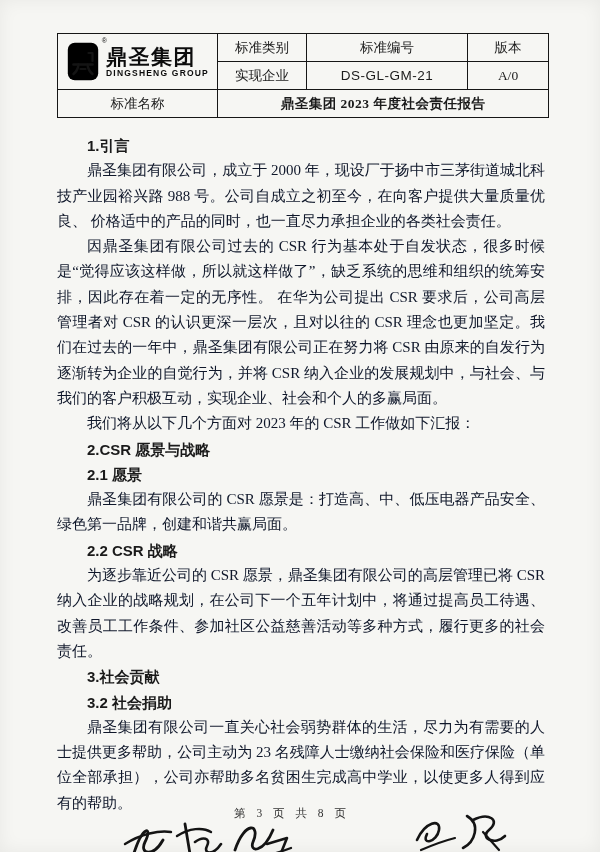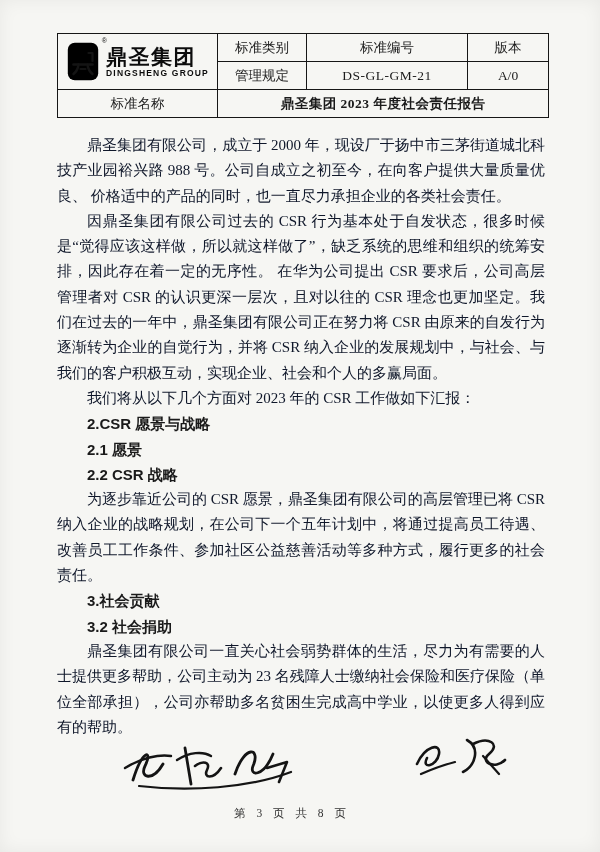--- a/index.html
+++ b/index.html
@@ -43,21 +43,21 @@
   .logo-reg{position:absolute;top:-4px;right:-7px;font-size:7px;font-family:"Liberation Sans",sans-serif;color:#111;}
   .logo-txt{display:flex;flex-direction:column;align-items:flex-start;line-height:1;}
   .logo-cn{
     font-family:"Liberation Sans",sans-serif;
     font-weight:900;font-size:21px;letter-spacing:1.5px;color:#0c0c0c;
   }
   .logo-en{
     font-family:"Liberation Sans",sans-serif;
     font-weight:700;font-size:8.5px;letter-spacing:1.2px;color:#0c0c0c;margin-top:2px;
   }
-  .std-num{font-family:Liberation Serif, serif;letter-spacing:0.5px;}
+  .std-num{font-family:Liberation Sans, sans-serif;letter-spacing:0.5px;}
   .std-title{font-weight:bold;font-size:14px;letter-spacing:0.5px;}
   
   .doc-body{margin-top:15px;width:488px;}
   .doc-body p{
     margin:0;
     font-size:15px;
     line-height:25.3px;
     text-align:justify;
     text-indent:2em;
     color:#0f172a;
@@ -108,37 +108,39 @@
             <span class="logo-cn">鼎圣集团</span>
             <span class="logo-en">DINGSHENG GROUP</span>
           </div>
         </div>
       </td>
       <td class="col-cat">标准类别</td>
       <td class="col-num">标准编号</td>
       <td class="col-ver">版本</td>
     </tr>
     <tr>
-      <td>管理规定</td>
+      <td>实现企业</td>
       <td class="std-num">DS-GL-GM-21</td>
       <td>A/0</td>
     </tr>
     <tr>
       <td>标准名称</td>
       <td colspan="3" class="std-title">鼎圣集团 2023 年度社会责任报告</td>
     </tr>
   </tbody>
     </table>
 
   <div class="doc-body">
+    <p class="h">1.引言</p>
     <p>鼎圣集团有限公司，成立于 2000 年，现设厂于扬中市三茅街道城北科技产业园裕兴路 988 号。公司自成立之初至今，在向客户提供大量质量优良、 价格适中的产品的同时，也一直尽力承担企业的各类社会责任。</p>
     <p>因鼎圣集团有限公司过去的 CSR 行为基本处于自发状态，很多时候是“觉得应该这样做，所以就这样做了”，缺乏系统的思维和组织的统筹安排，因此存在着一定的无序性。 在华为公司提出 CSR 要求后，公司高层管理者对 CSR 的认识更深一层次，且对以往的 CSR 理念也更加坚定。我们在过去的一年中，鼎圣集团有限公司正在努力将 CSR 由原来的自发行为逐渐转为企业的自觉行为，并将 CSR 纳入企业的发展规划中，与社会、与我们的客户积极互动，实现企业、社会和个人的多赢局面。</p>
     <p>我们将从以下几个方面对 2023 年的 CSR 工作做如下汇报：</p>
     <p class="h">2.CSR 愿景与战略</p>
     <p class="h">2.1 愿景</p>
+    <p>鼎圣集团有限公司的 CSR 愿景是：打造高、中、低压电器产品安全、绿色第一品牌，创建和谐共赢局面。</p>
     <p class="h">2.2 CSR 战略</p>
     <p>为逐步靠近公司的 CSR 愿景，鼎圣集团有限公司的高层管理已将 CSR 纳入企业的战略规划，在公司下一个五年计划中，将通过提高员工待遇、改善员工工作条件、参加社区公益慈善活动等多种方式，履行更多的社会责任。</p>
     <p class="h">3.社会贡献</p>
     <p class="h">3.2 社会捐助</p>
     <p>鼎圣集团有限公司一直关心社会弱势群体的生活，尽力为有需要的人士提供更多帮助，公司主动为 23 名残障人士缴纳社会保险和医疗保险（单位全部承担），公司亦帮助多名贫困生完成高中学业，以使更多人得到应有的帮助。</p>
   </div>
 
   <div class="sig-area">
 
     <svg class="sig-svg" style="left:62px;top:-8px;" width="175" height="55" viewBox="0 0 175 55">

